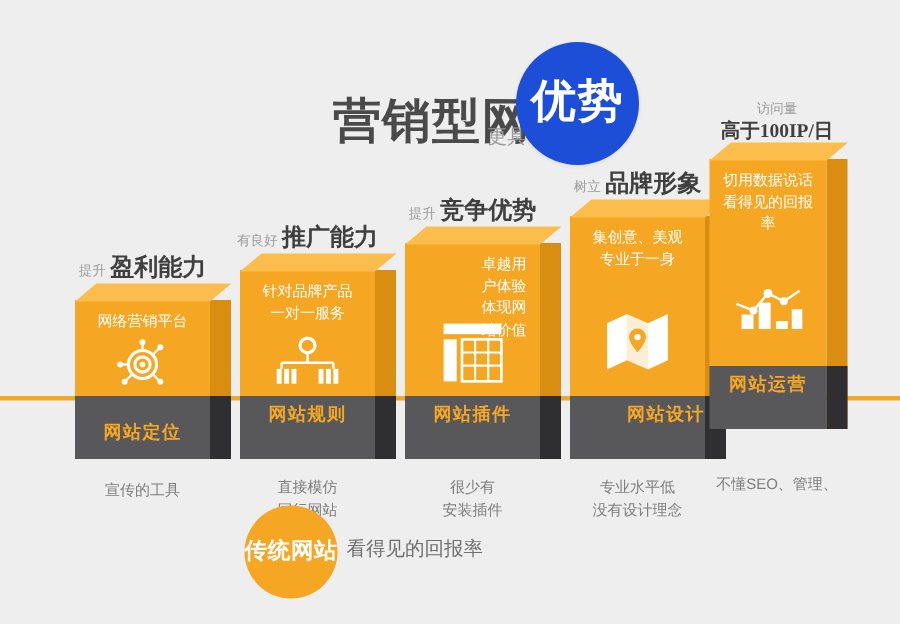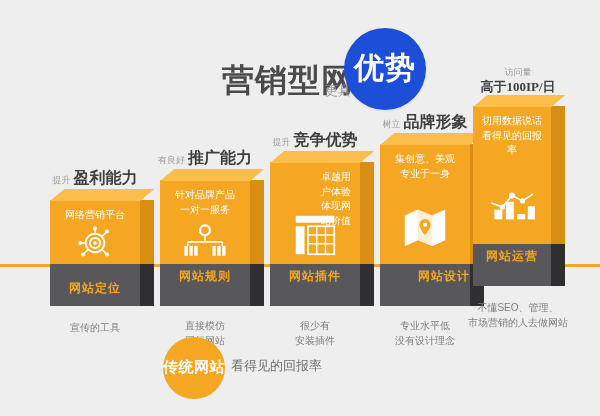--- a/index.html
+++ b/index.html
@@ -287,23 +287,22 @@
               <rect x="21" y="27" width="9" height="20" fill="#fff"></rect>
               <rect x="34" y="41" width="9" height="6" fill="#fff"></rect>
               <rect x="46" y="32" width="8" height="15" fill="#fff"></rect>
             </svg>
           </div>
         </div>
         <div class="dark" style="top:138px;height:42px;"></div>
         <div class="dark-side" style="top:138px;height:42px;"></div>
         <div class="box-label" style="top:142px;">网站运营</div>
       </div>
-      <div class="foot" style="top:208px;">
+      <div class="foot" style="top:224px;">
         <div>不懂SEO、管理、</div>
-        <div>市场营销的人去做网站</div>
       </div>
     </div>
 
   </div>
 
   <div class="bottom-badge">
     <span>传统网站</span>
   </div>
   <div class="bottom-note">看得见的回报率</div>
 

